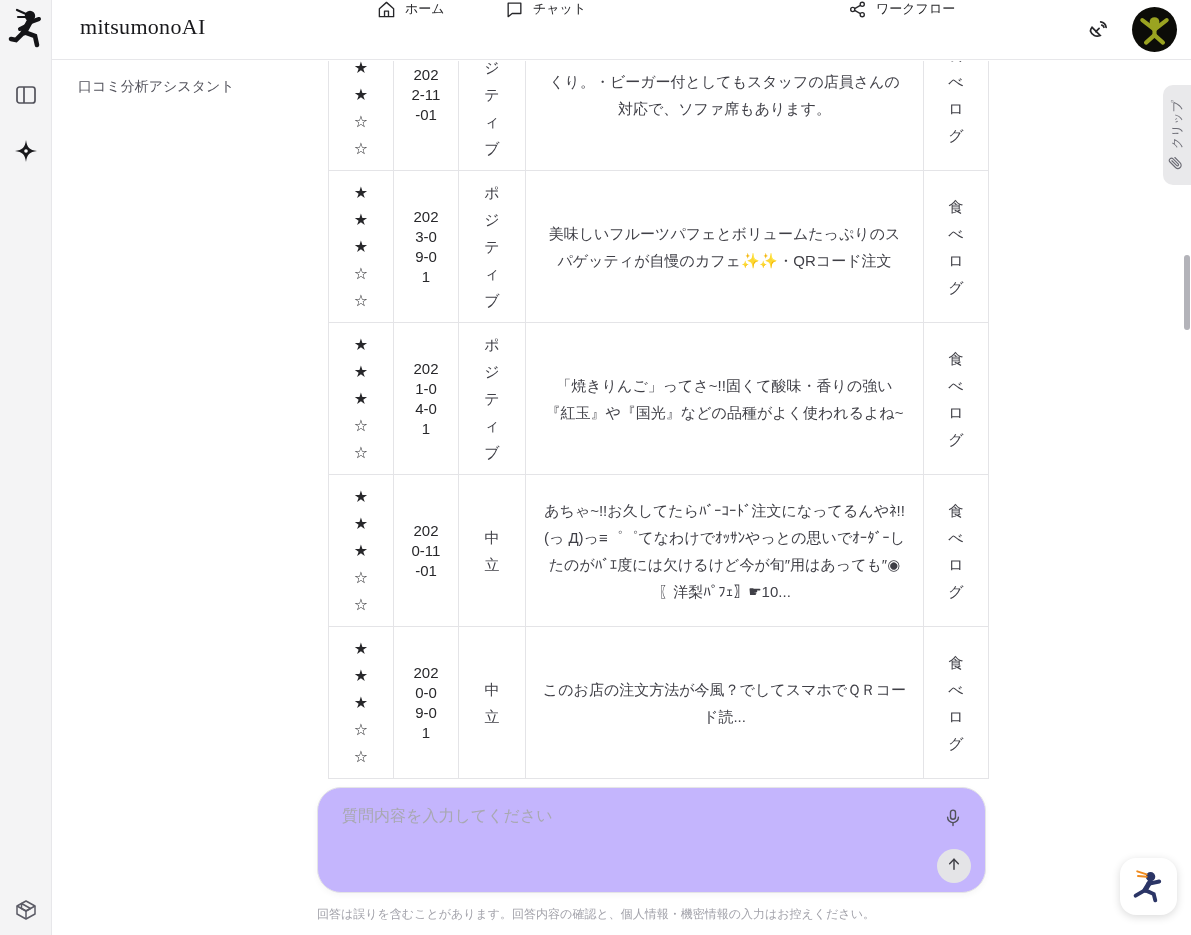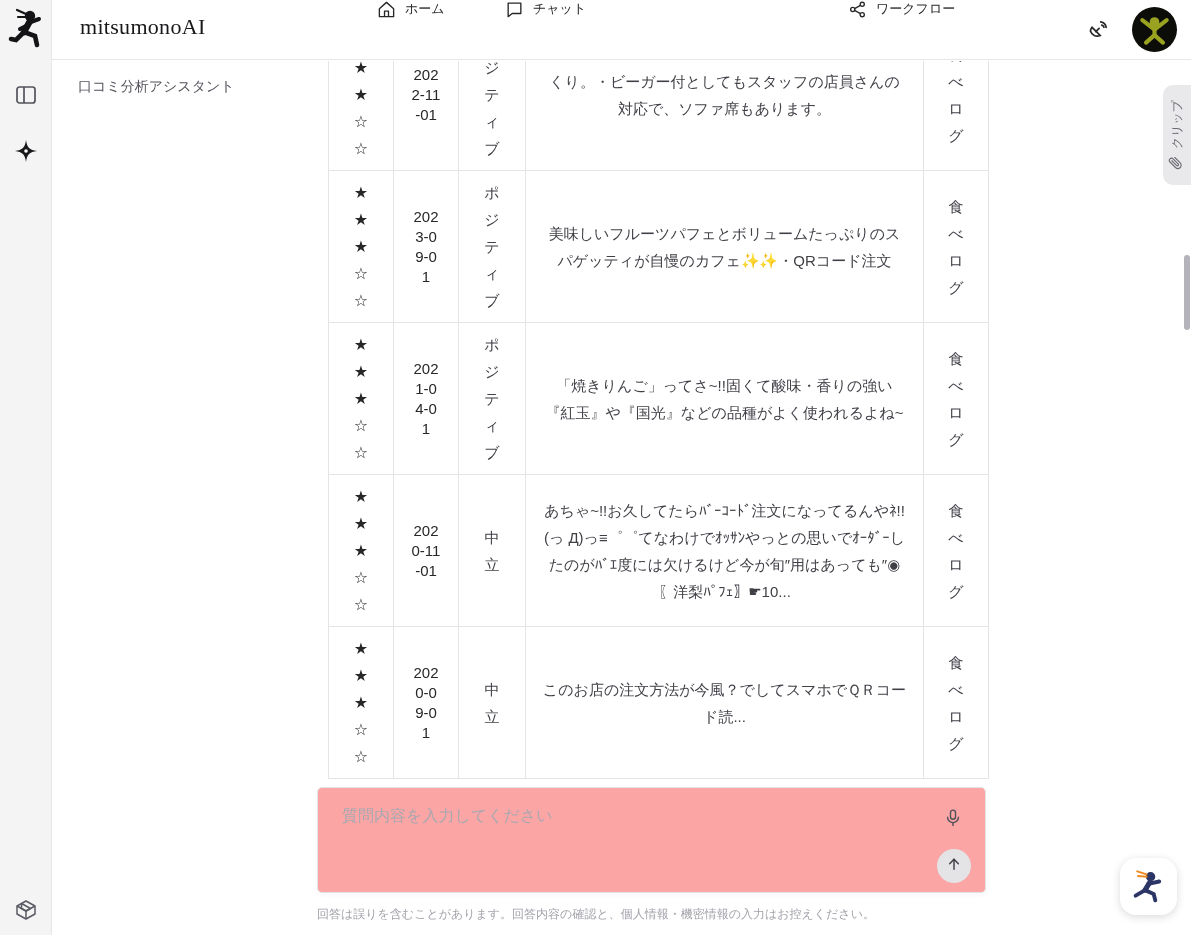--- a/index.html
+++ b/index.html
@@ -83,21 +83,21 @@
     display:flex; align-items:center; justify-content:center; gap:6px;
     font-size:12px; color:#6b6b74;
   }
   .scroll-thumb {
     position:absolute; right:1px; top:255px; width:6px; height:75px;
     background:#b3b3b9; border-radius:3px; z-index:40; cursor:pointer;
   }
   
   .composer {
     position:absolute; left:317px; top:787px; width:669px; height:106px;
-    background:#fca5a5; border:1px solid #e4e4e7; border-radius:5px;
+    background:#c4b5fd; border:1px solid #e4e4e7; border-radius:24px;
     box-shadow:0 2px 6px rgba(0,0,0,0.04); z-index:10;
   }
   .composer textarea {
     position:absolute; left:24px; top:18px; width:590px; height:70px;
     border:none; outline:none; resize:none; font-size:16px;
     font-family:"Liberation Sans","DejaVu Sans",sans-serif; color:#3f3f46; background:transparent;
   }
   .composer textarea::placeholder { color:#a8a8b0; }
   .mic-btn { position:absolute; right:22px; top:19px; width:20px; height:22px; cursor:pointer; }
   .send-btn {

